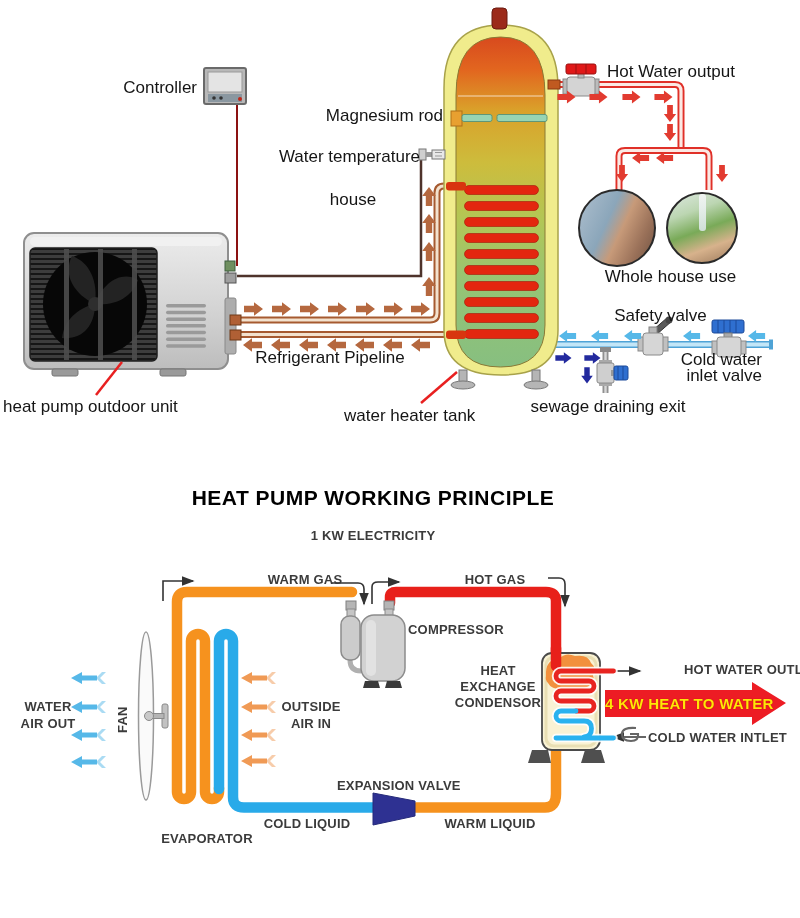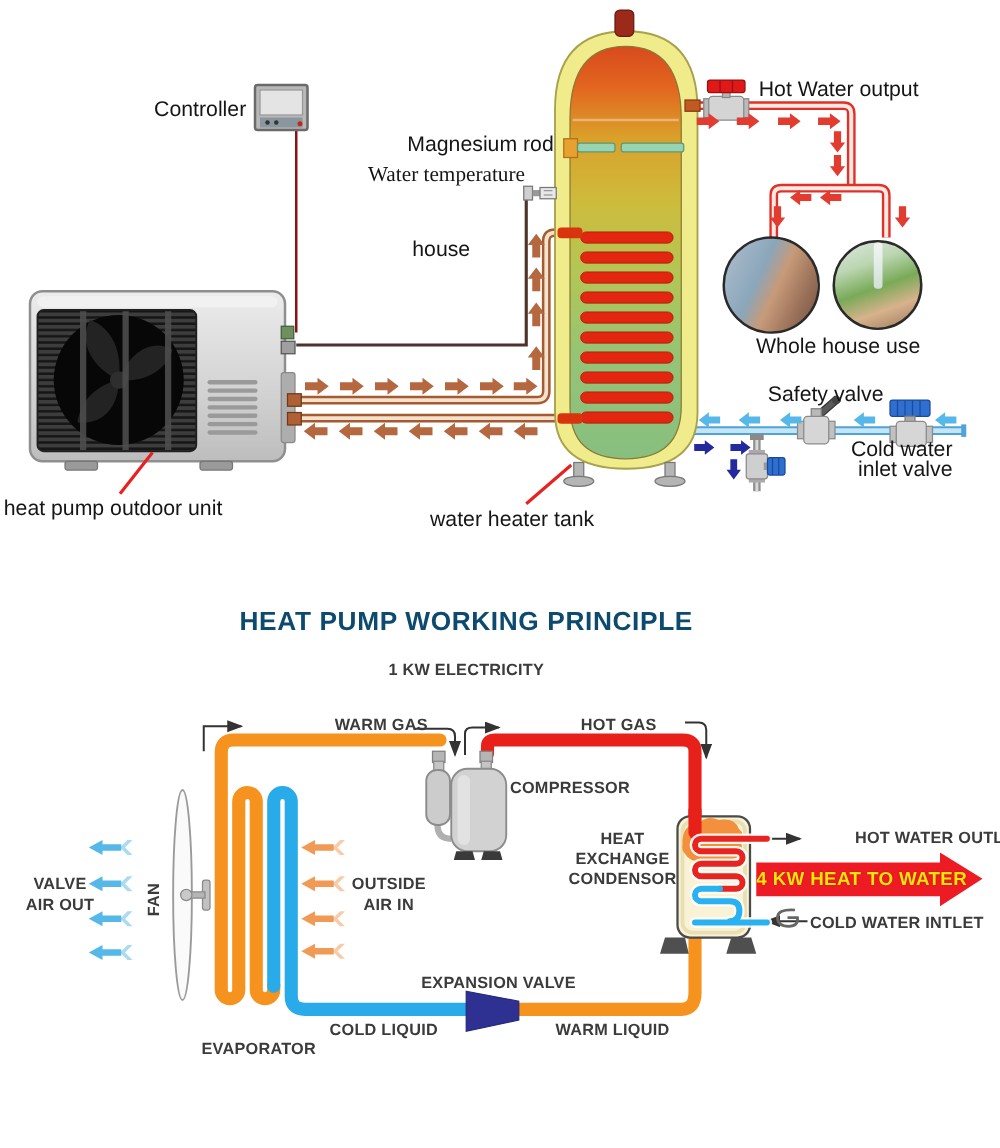--- a/index.html
+++ b/index.html
@@ -3,21 +3,21 @@
 <meta charset="utf-8">
 <style>
   html,body{margin:0;padding:0;background:#fff;}
   #canvas{position:relative;width:800px;height:918px;background:#ffffff;overflow:hidden;
           font-family:"Liberation Sans", sans-serif;}
   svg{position:absolute;left:0;top:0;}
   .lbl{position:absolute;color:#151515;font-size:17px;white-space:nowrap;line-height:1.15;}
   .r{text-align:right;}
   .c{text-align:center;}
   .b{position:absolute;color:#3b3b3b;font-size:13px;font-weight:bold;white-space:nowrap;letter-spacing:.2px;}
-  .title{font-size:21px;color:#0c4a6e;letter-spacing:.5px;}
+  .title{font-size:21px;color:#000000;letter-spacing:.5px;}
   .fanlbl{transform:rotate(-90deg);transform-origin:left top;}
   .kw{color:#ffe608;font-size:15px;letter-spacing:.3px;text-shadow:0 0 1px #a00;}
   .photo{position:absolute;border-radius:50%;border:2px solid #2a2a2a;}
   #photo-shower{left:578px;top:189px;width:74px;height:74px;
     background:linear-gradient(115deg,#aebfce 0%,#8ba6ba 38%,#c79a79 55%,#9a7159 78%,#6f5242 100%);}
   #photo-wash{left:666px;top:192px;width:68px;height:68px;
     background:linear-gradient(160deg,#dde8e0 0%,#bcd6b2 28%,#79aa58 52%,#d7b28c 74%,#9c7a5c 100%);}
   .stream{position:absolute;left:46%;top:0;width:7px;height:55%;background:linear-gradient(#f6f8f8,#dfe9ee);opacity:.85;border-radius:3px;}
 </style>
 </head>
@@ -334,42 +334,44 @@
   </g>
 </svg>
 
 <div class="photo" id="photo-shower"></div>
 <div class="photo" id="photo-wash">
   <div class="stream"></div>
 </div>
 
 <div class="lbl r" style="left:60px;top:78px;width:137px;">Controller</div>
 <div class="lbl r" style="left:300px;top:106px;width:143px;">Magnesium rod</div>
-<div class="lbl r" style="left:258px;top:130px;width:162px;font-family:Liberation Serif, serif;">Water temperature</div>
+<div class="lbl r" style="left:258px;top:147px;width:162px;">Water temperature</div>
 <div class="lbl c" style="left:303px;top:190px;width:100px;">house</div>
 <div class="lbl" style="left:607px;top:62px;">Hot Water output</div>
 <div class="lbl c" style="left:598px;top:267px;width:145px;">Whole house use</div>
 <div class="lbl c" style="left:598px;top:306px;width:125px;">Safety valve</div>
 <div class="lbl r" style="left:662px;top:350px;width:100px;">Cold water</div>
 <div class="lbl r" style="left:662px;top:366px;width:100px;">inlet valve</div>
+<div class="lbl c" style="left:520px;top:397px;width:176px;">sewage draining exit</div>
+<div class="lbl c" style="left:245px;top:348px;width:170px;">Refrigerant Pipeline</div>
 <div class="lbl" style="left:3px;top:397px;">heat pump outdoor unit</div>
 <div class="lbl" style="left:344px;top:406px;">water heater tank</div>
 
 <div class="b title c" style="left:128px;top:486px;width:490px;">HEAT PUMP WORKING PRINCIPLE</div>
 <div class="b c" style="left:228px;top:528px;width:290px;">1 KW ELECTRICITY</div>
 <div class="b c" style="left:230px;top:572px;width:150px;">WARM GAS</div>
 <div class="b c" style="left:420px;top:572px;width:150px;">HOT GAS</div>
 <div class="b" style="left:408px;top:622px;text-align:right;">COMPRESSOR</div>
 <div class="b c" style="left:443px;top:663px;width:110px;">HEAT</div>
 <div class="b c" style="left:443px;top:679px;width:110px;">EXCHANGE</div>
 <div class="b c" style="left:443px;top:695px;width:110px;">CONDENSOR</div>
 <div class="b" style="left:648px;top:662px;padding-left:36px;">HOT WATER OUTLET</div>
 <div class="b kw c" style="left:605px;top:695px;width:150px;">4 KW HEAT TO WATER</div>
 <div class="b" style="left:648px;top:730px;">COLD WATER INTLET</div>
-<div class="b c" style="left:12px;top:699px;width:72px;">VALVE</div>
+<div class="b c" style="left:12px;top:699px;width:72px;">WATER</div>
 <div class="b c" style="left:12px;top:716px;width:72px;">AIR OUT</div>
 <div class="b fanlbl" style="left:115px;top:733px;">FAN</div>
 <div class="b c" style="left:275px;top:699px;width:72px;">OUTSIDE</div>
 <div class="b c" style="left:275px;top:716px;width:72px;">AIR IN</div>
 <div class="b c" style="left:157px;top:831px;width:100px;">EVAPORATOR</div>
 <div class="b c" style="left:262px;top:816px;width:90px;">COLD LIQUID</div>
 <div class="b c" style="left:337px;top:778px;width:120px;">EXPANSION VALVE</div>
 <div class="b c" style="left:440px;top:816px;width:100px;">WARM LIQUID</div>
 
 </div>

